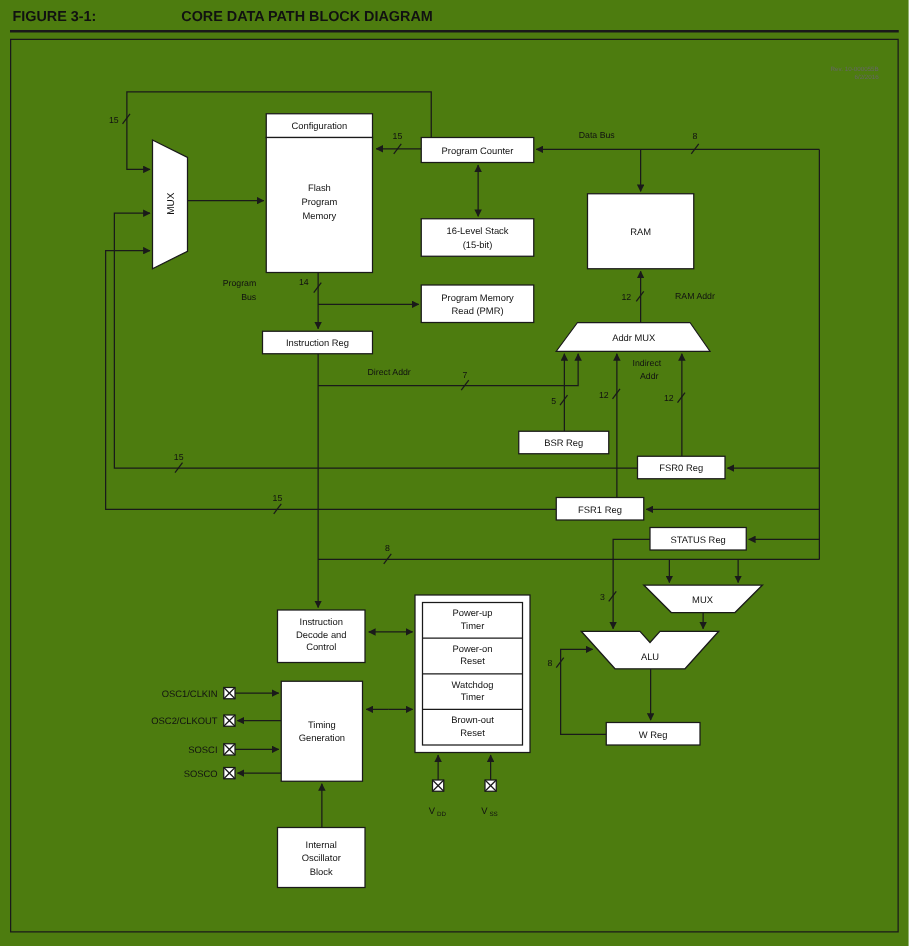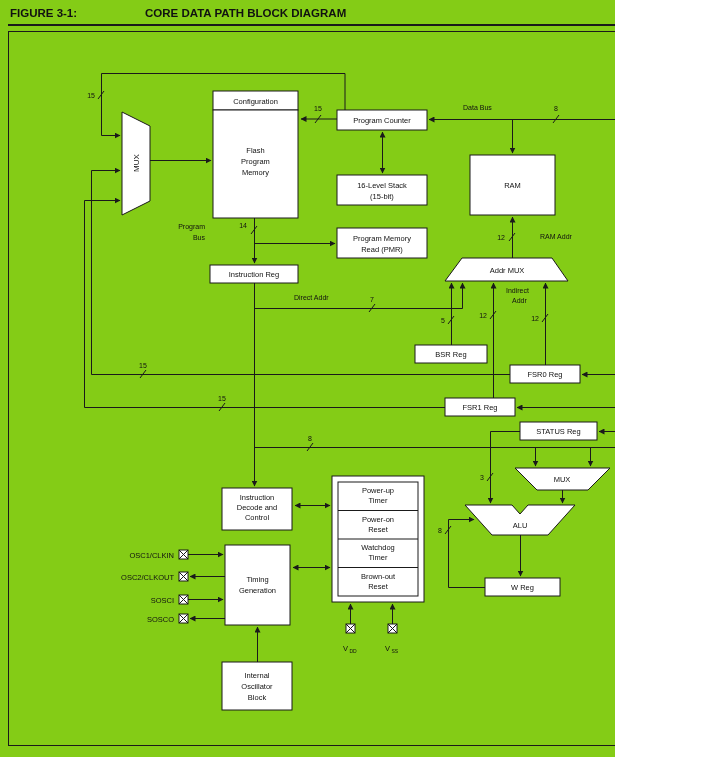--- a/index.html
+++ b/index.html
@@ -1,16 +1,16 @@
 <!DOCTYPE html>
 <html><head>
 <meta charset="utf-8">
 <style>
   html,body{margin:0;padding:0;background:#ffffff;}
-  .page{position:relative;width:615px;height:757px;background:#84cc16;font-family:"Liberation Sans",sans-serif;overflow:hidden;}
+  .page{position:relative;width:727px;height:757px;background:#4d7c0f;font-family:"Liberation Sans",sans-serif;overflow:hidden;}
   svg{display:block;}
   svg text{font-family:"Liberation Sans",sans-serif;fill:#111;}
   .blk{fill:#ffffff;stroke:#1a1a1a;stroke-width:1;}
   .wire{fill:none;stroke:#1a1a1a;stroke-width:1;}
   .tick{fill:none;stroke:#1a1a1a;stroke-width:1;}
   .tb{font-size:7.5px;text-anchor:middle;}
   .tbs{font-size:7.5px;text-anchor:start;}
   .tbe{font-size:7.5px;text-anchor:end;}
   .tsm{font-size:7px;text-anchor:middle;}
   .tss{font-size:7px;text-anchor:start;}

